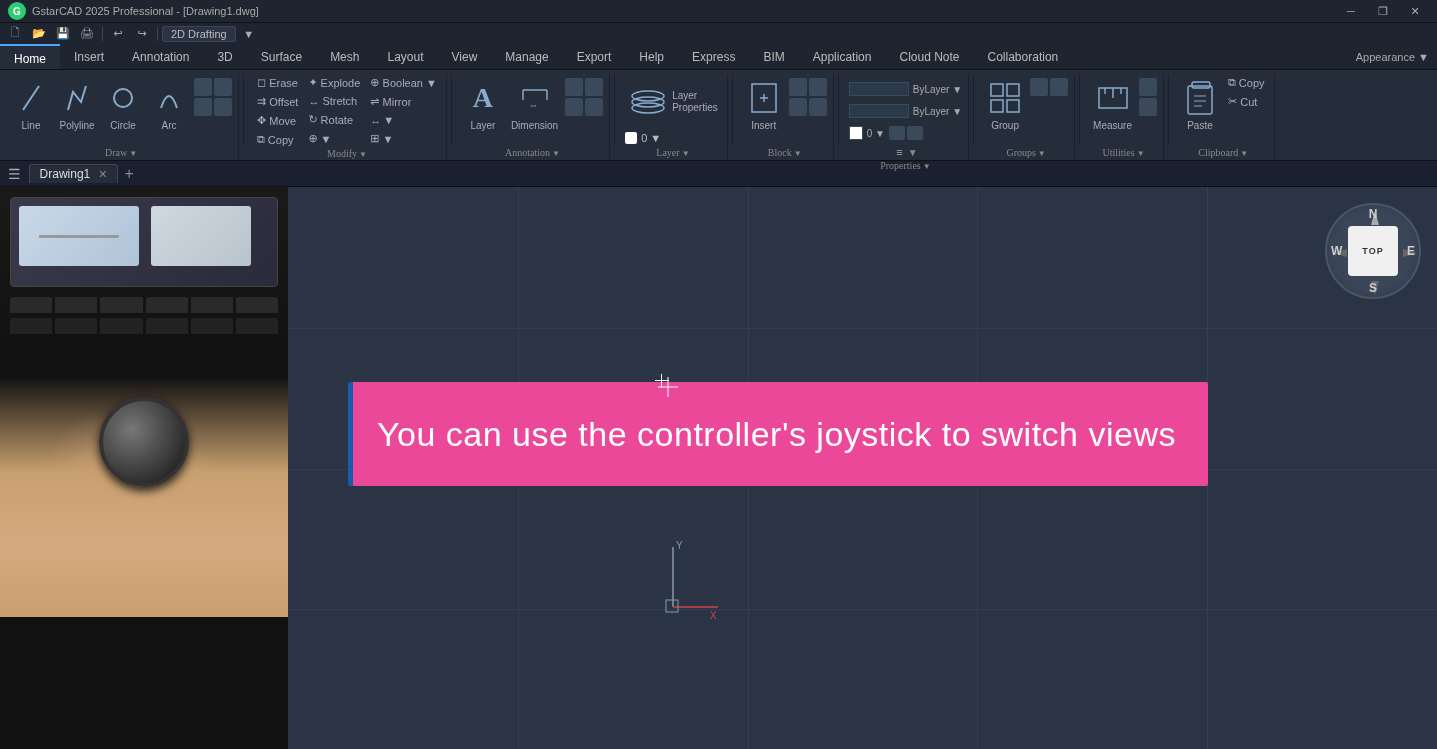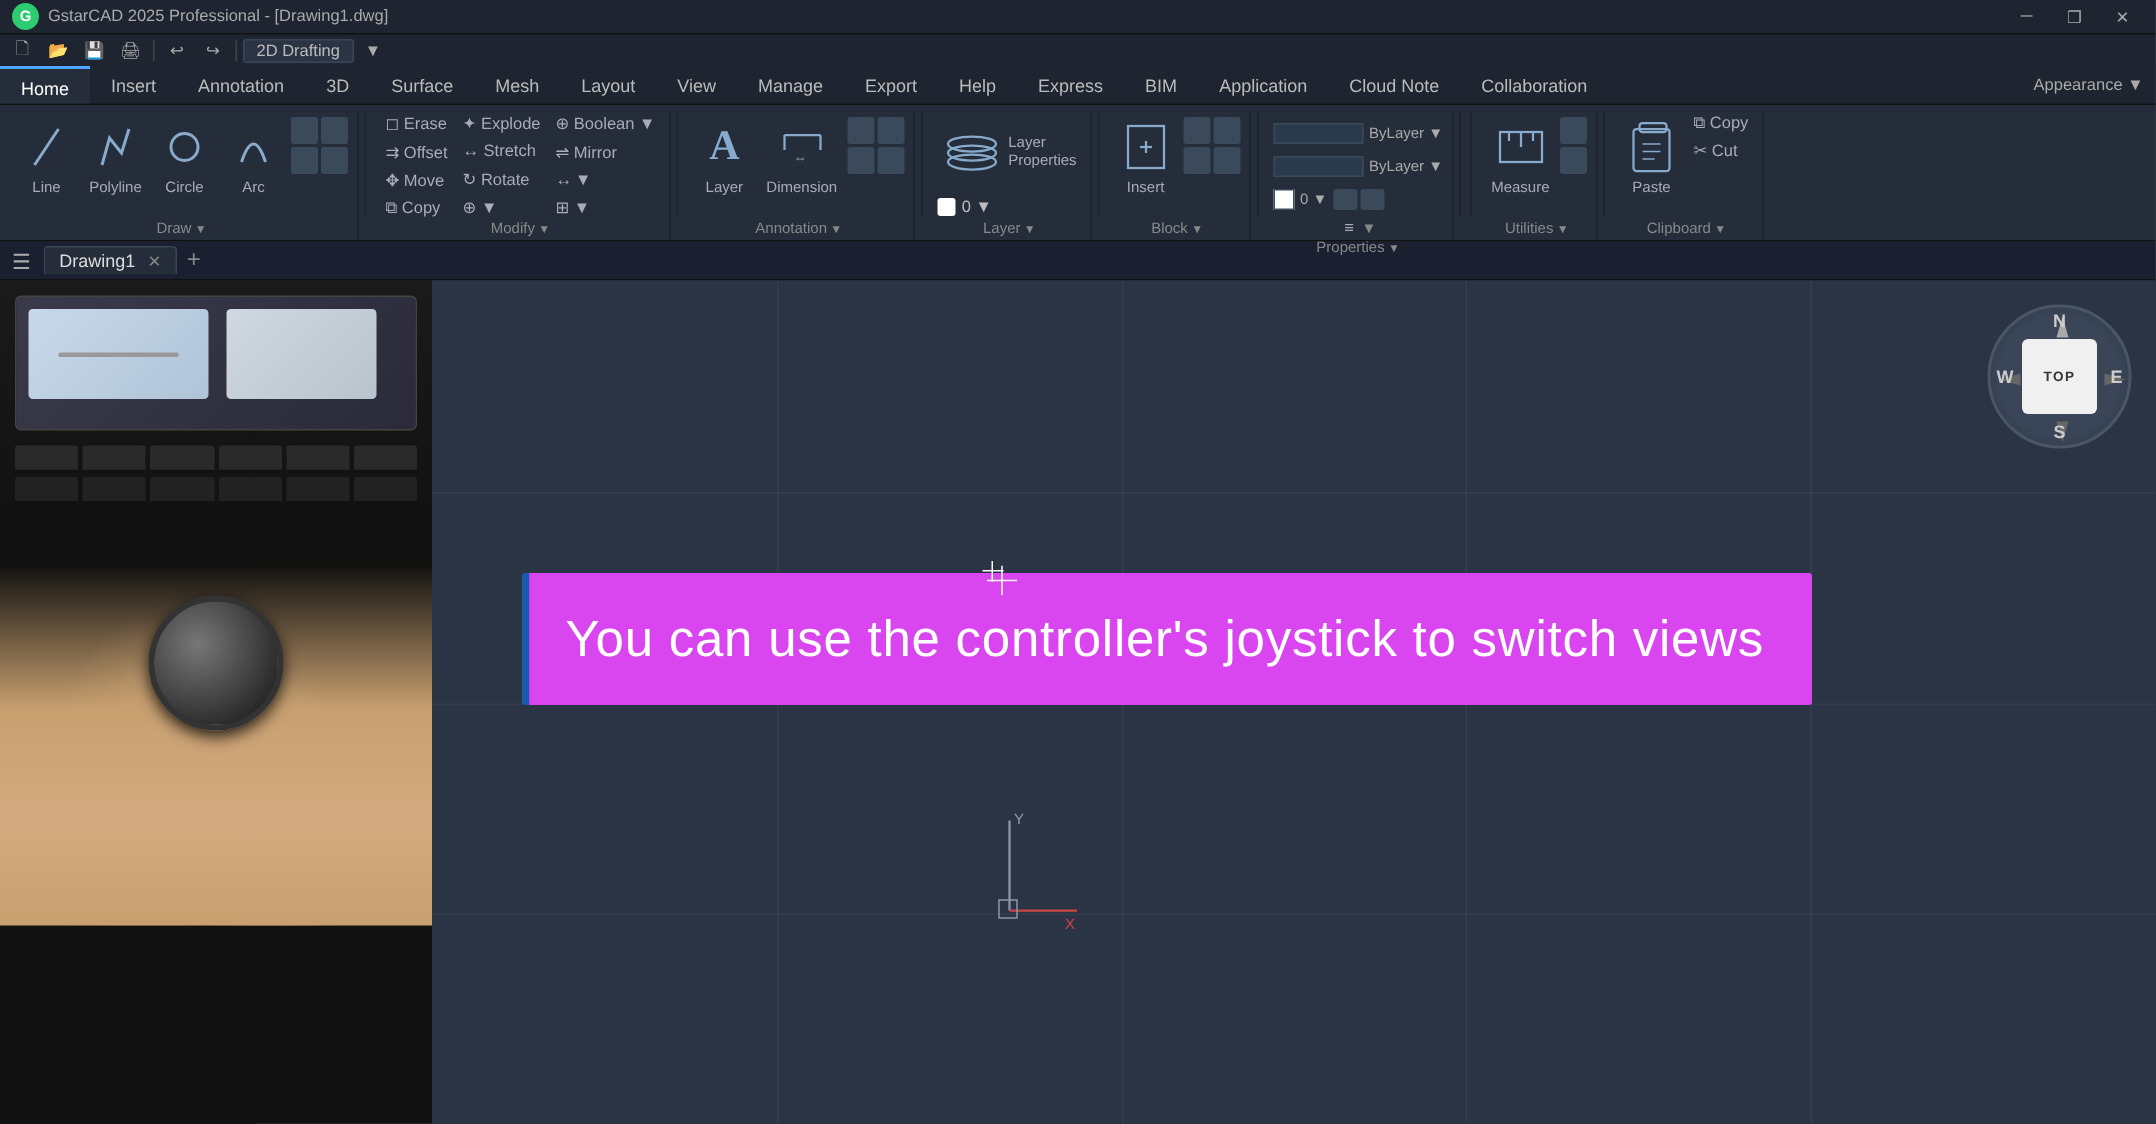--- a/index.html
+++ b/index.html
@@ -102,20 +102,21 @@
       flex: 1;
       align-items: flex-start;
       gap: 4px;
     }
     .ribbon-group-label {
       font-size: 10px;
       color: #888;
       margin-top: auto;
       padding-bottom: 2px;
       cursor: pointer;
+      font-family: Liberation Serif, serif;
     }
     .ribbon-item {
       display: flex;
       flex-direction: column;
       align-items: center;
       justify-content: flex-start;
       cursor: pointer;
       padding: 2px 3px;
       border-radius: 2px;
       min-width: 32px;
@@ -229,22 +230,22 @@
       height: 1px;
       background: rgba(255,255,255,0.05);
     }
 
     
     #caption-box {
       position: absolute;
       left: 60px;
       top: 195px;
       width: 860px;
-      height: 88px;
-      background: #d946ef;
+      height: 104px;
+      background: #ec4899;
       border-left: 5px solid #1a5aad;
       display: flex;
       align-items: center;
       padding: 0 24px;
       border-radius: 2px;
     }
     #caption-text {
       font-size: 34px;
       font-weight: 500;
       color: white;
@@ -600,20 +601,42 @@
         <div class="ribbon-item-sm">
           <span>≡</span>
         </div>
         <span style="font-size:10px;color:#888;">▼</span>
       </div>
       <div class="ribbon-group-label">Properties</div>
     </div>
 
     <div class="sep-v"></div>
 
+    <div class="ribbon-group ribbon-group-with-arrow">
+      <div class="ribbon-group-items">
+        <div class="ribbon-item">
+          <div class="ribbon-icon-lg">
+            <svg width="36" height="44" viewBox="0 0 36 44">
+                <rect x="4" y="8" width="12" height="12" fill="none" stroke="#88aacc" stroke-width="1.5"></rect>
+                <rect x="20" y="8" width="12" height="12" fill="none" stroke="#88aacc" stroke-width="1.5"></rect>
+                <rect x="4" y="24" width="12" height="12" fill="none" stroke="#88aacc" stroke-width="1.5"></rect>
+                <rect x="20" y="24" width="12" height="12" fill="none" stroke="#88aacc" stroke-width="1.5"></rect>
+              </svg>
+          </div>
+          <div class="ribbon-label">Group</div>
+        </div>
+        <div class="ribbon-col">
+          <div style="display:grid; grid-template-columns:1fr 1fr; gap:2px; margin-top:4px;">
+            <div style="width:18px;height:18px;background:#3a4a5a;border-radius:2px;"></div>
+            <div style="width:18px;height:18px;background:#3a4a5a;border-radius:2px;"></div>
+          </div>
+        </div>
+      </div>
+      <div class="ribbon-group-label">Groups</div>
+    </div>
 
     <div class="sep-v"></div>
 
     <div class="ribbon-group ribbon-group-with-arrow">
       <div class="ribbon-group-items">
         <div class="ribbon-item">
           <div class="ribbon-icon-lg">
             <svg width="36" height="44" viewBox="0 0 36 44">
                 <rect x="4" y="12" width="28" height="20" fill="none" stroke="#88aacc" stroke-width="1.5"></rect>
                 <line x1="10" y1="12" x2="10" y2="18" stroke="#88aacc" stroke-width="1.5"></line>

